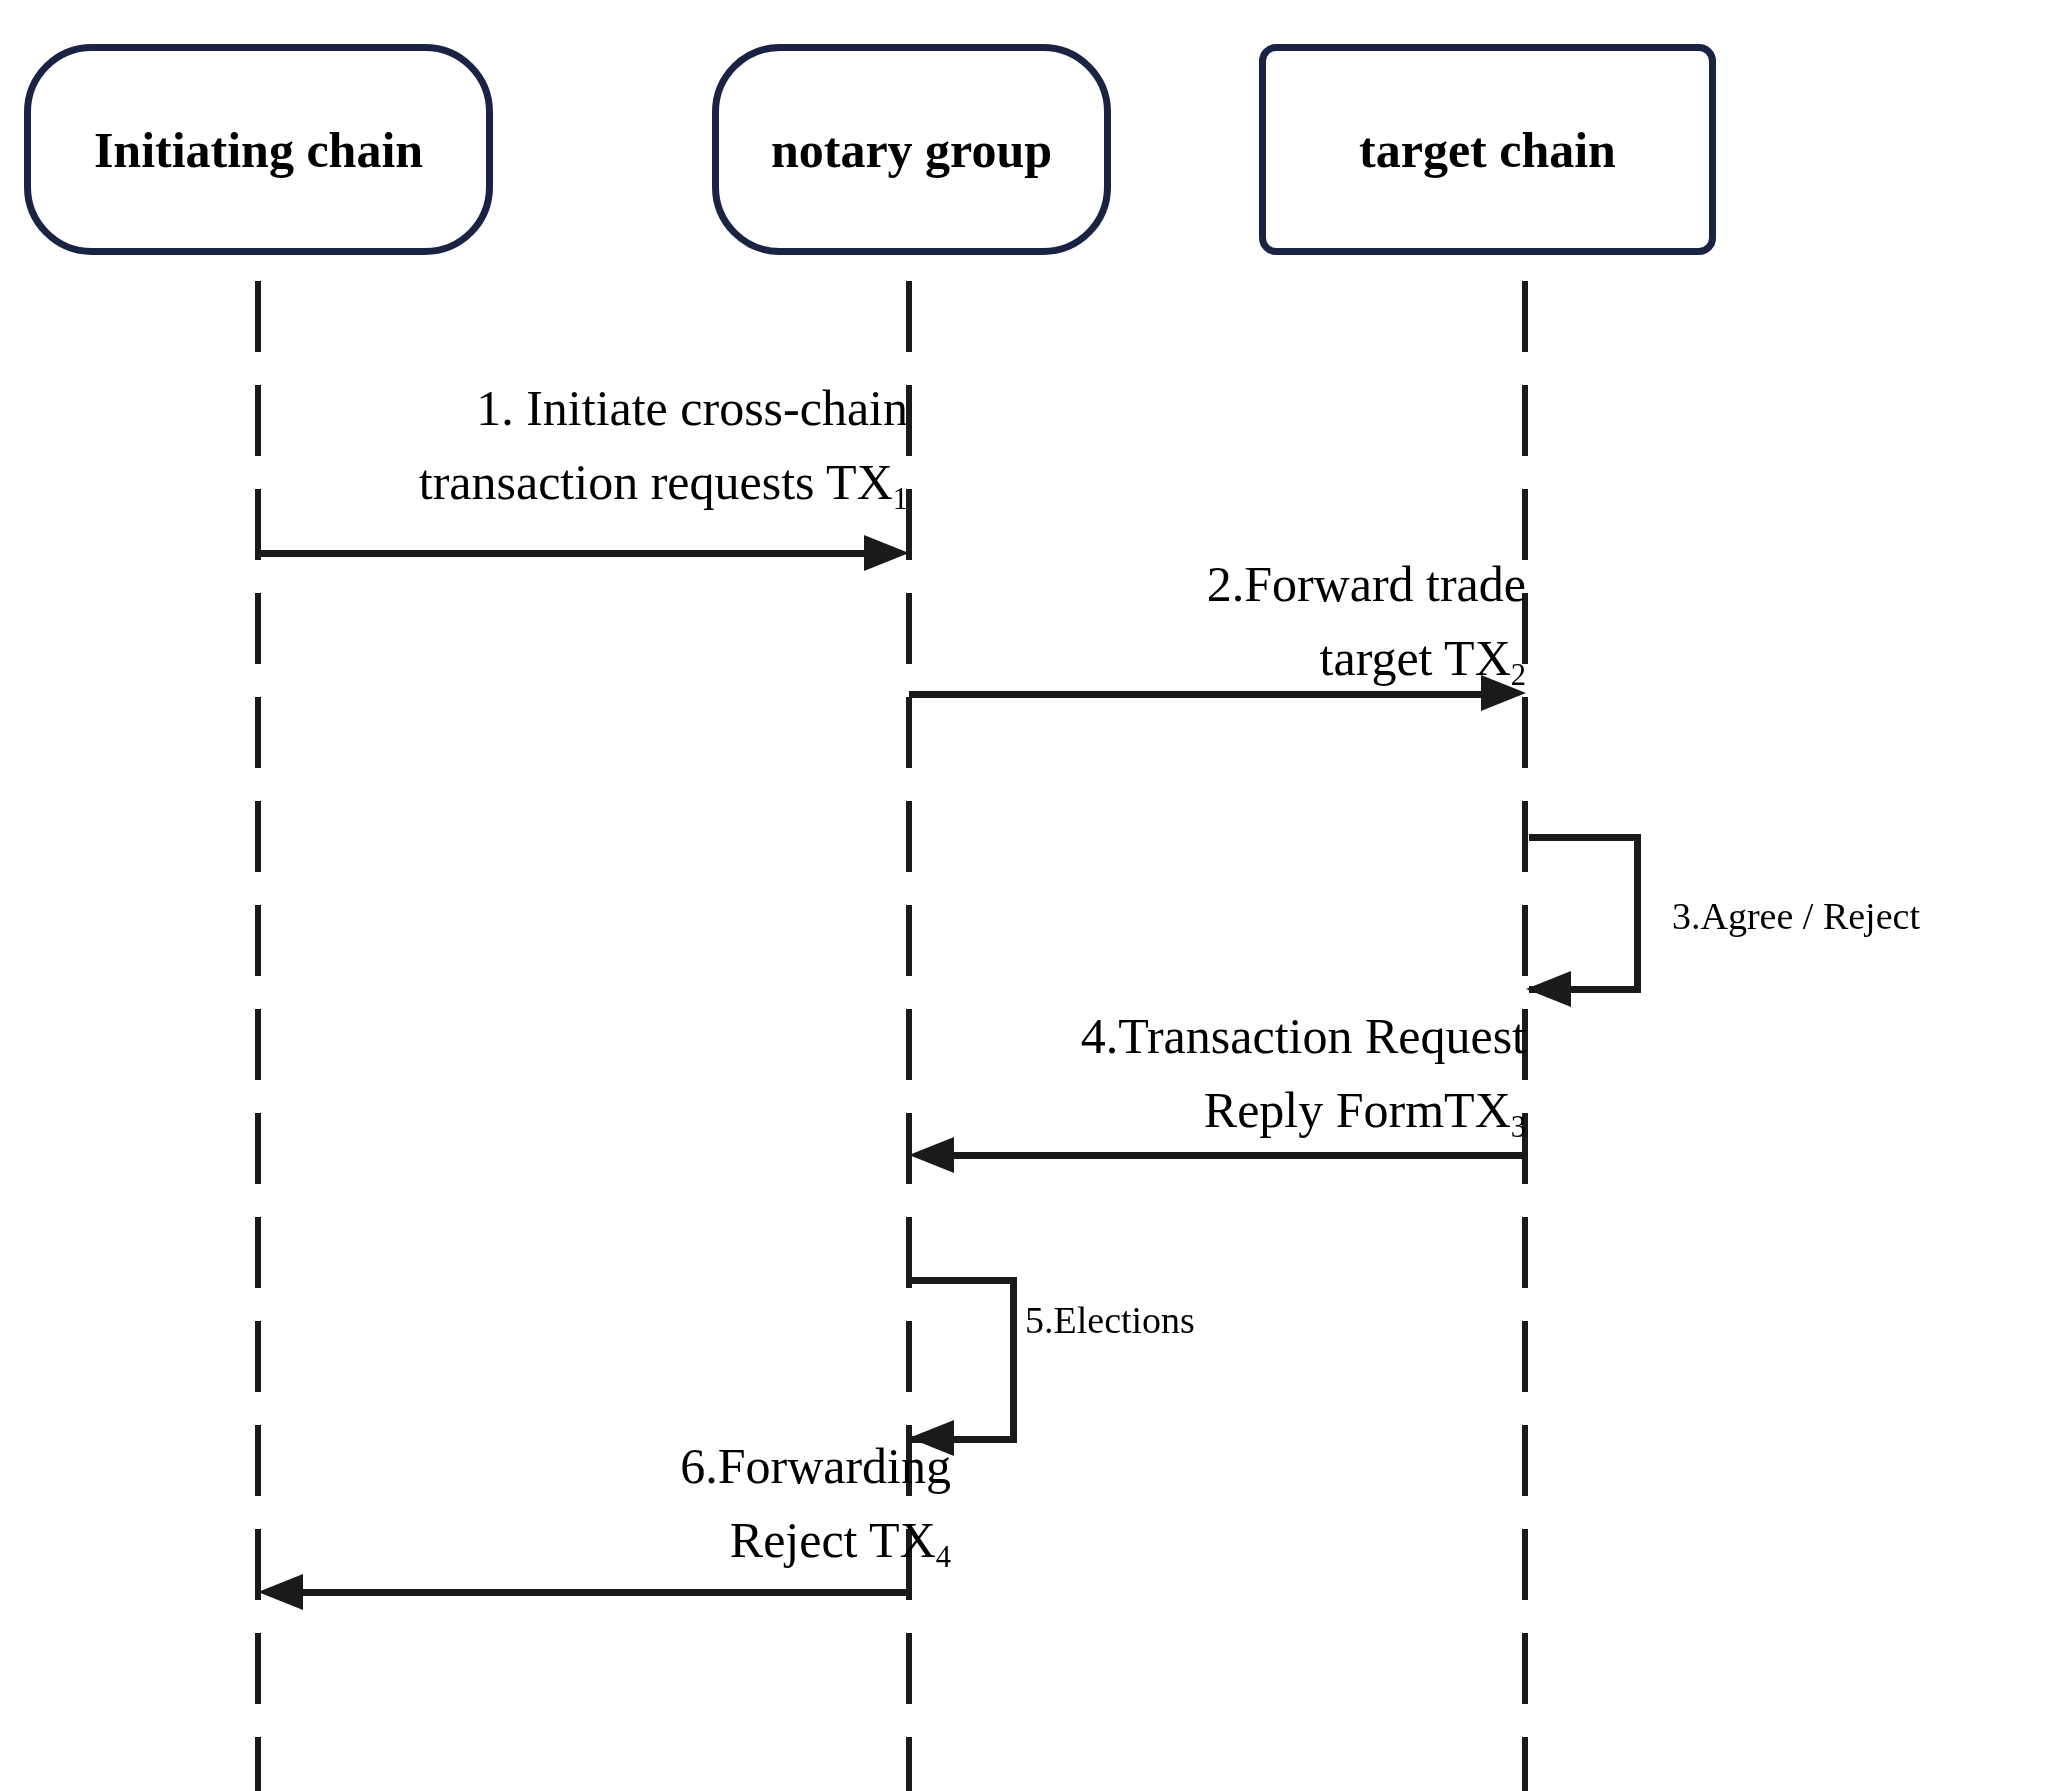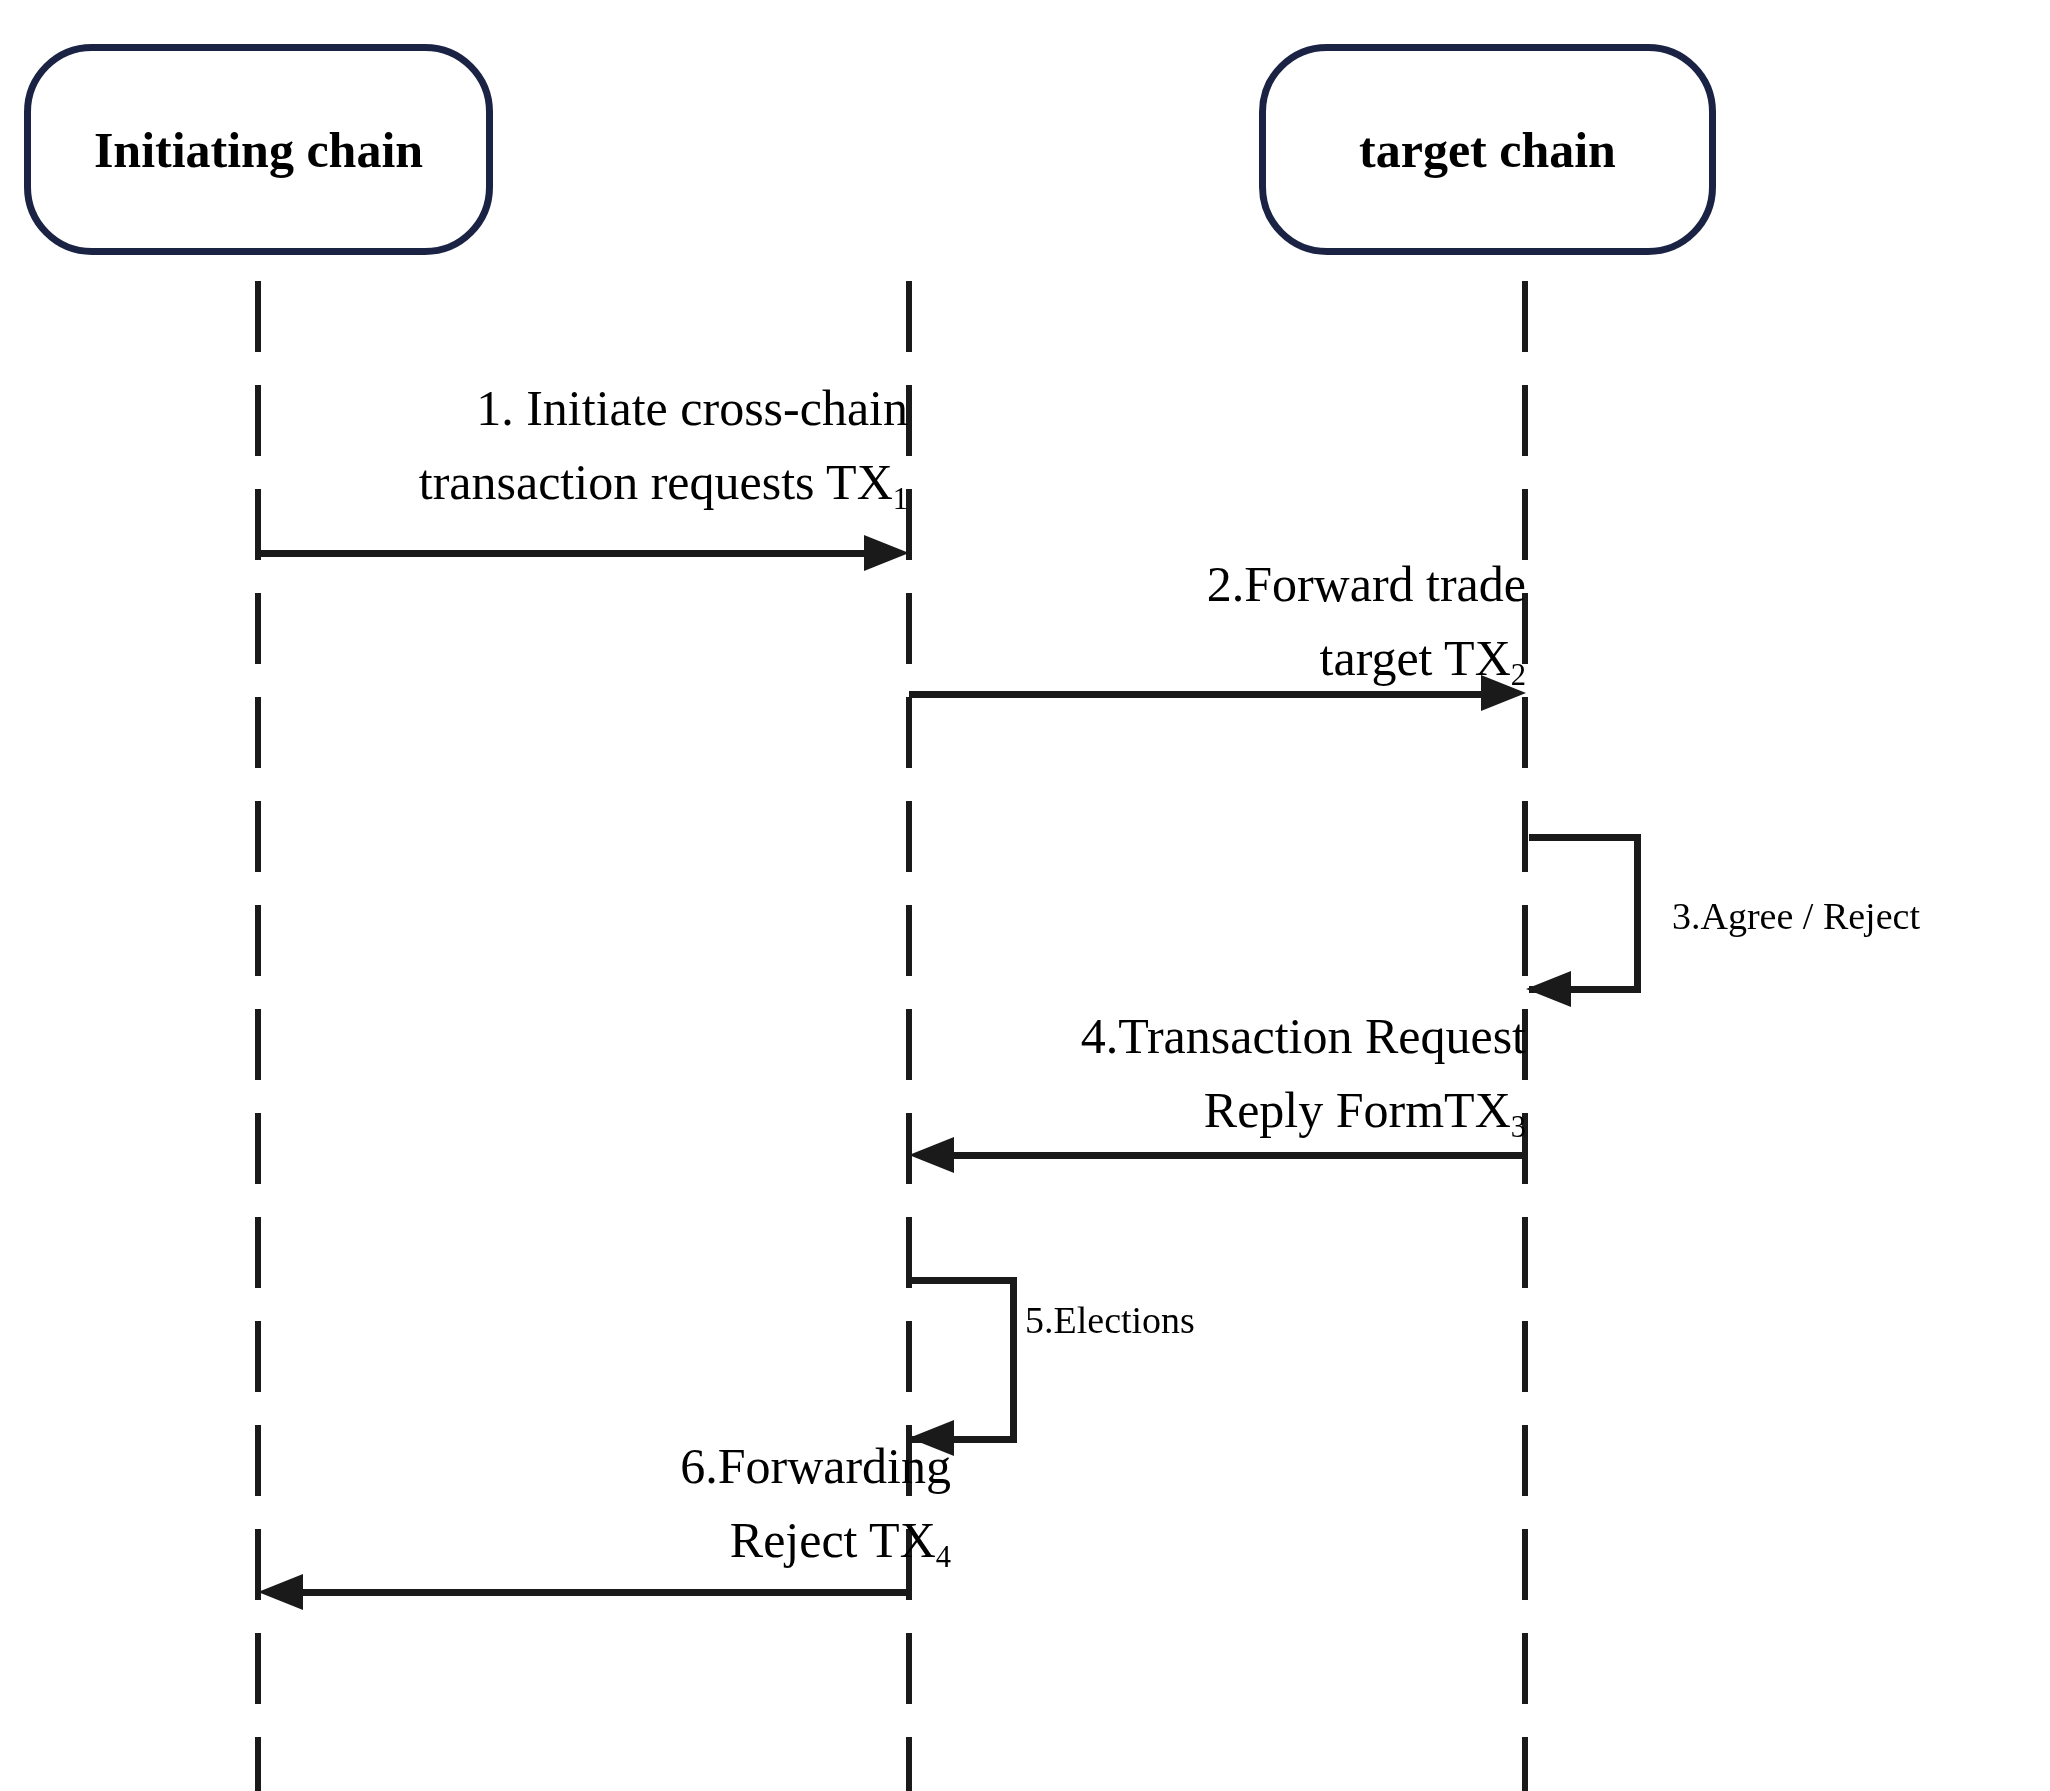--- a/index.html
+++ b/index.html
@@ -27,21 +27,21 @@
     height: 211px;
     border: 7.2px solid var(--box-border);
     border-radius: 68px;
     background: var(--background);
     display: flex;
     align-items: center;
     justify-content: center;
   }
   .pbox-1 { left: 24px;   width: 469px; }
   .pbox-2 { left: 712px;  width: 399px; }
-  .pbox-3 { left: 1259px; width: 457px; }
+  .pbox-3 { left: 1259px; width: 457px; border-radius: 17px; }
   .plabel {
     font-weight: bold;
     font-size: 50px;
     white-space: nowrap;
     color: var(--text);
   }
 
   
   .lifeline {
     position: absolute;
@@ -128,20 +128,23 @@
   }
 </style>
 </head>
 <body>
 
 <div class="canvas">
 
   <div class="pbox pbox-1">
     <div class="plabel">Initiating chain</div>
   </div>
+  <div class="pbox pbox-2">
+    <div class="plabel">notary group</div>
+  </div>
   <div class="pbox pbox-3">
     <div class="plabel">target chain</div>
   </div>
 
   <div class="lifeline ll-1"></div>
   <div class="lifeline ll-2"></div>
   <div class="lifeline ll-3"></div>
 
   <div class="msg-label label-1">
     <div>1. Initiate cross-chain</div>

